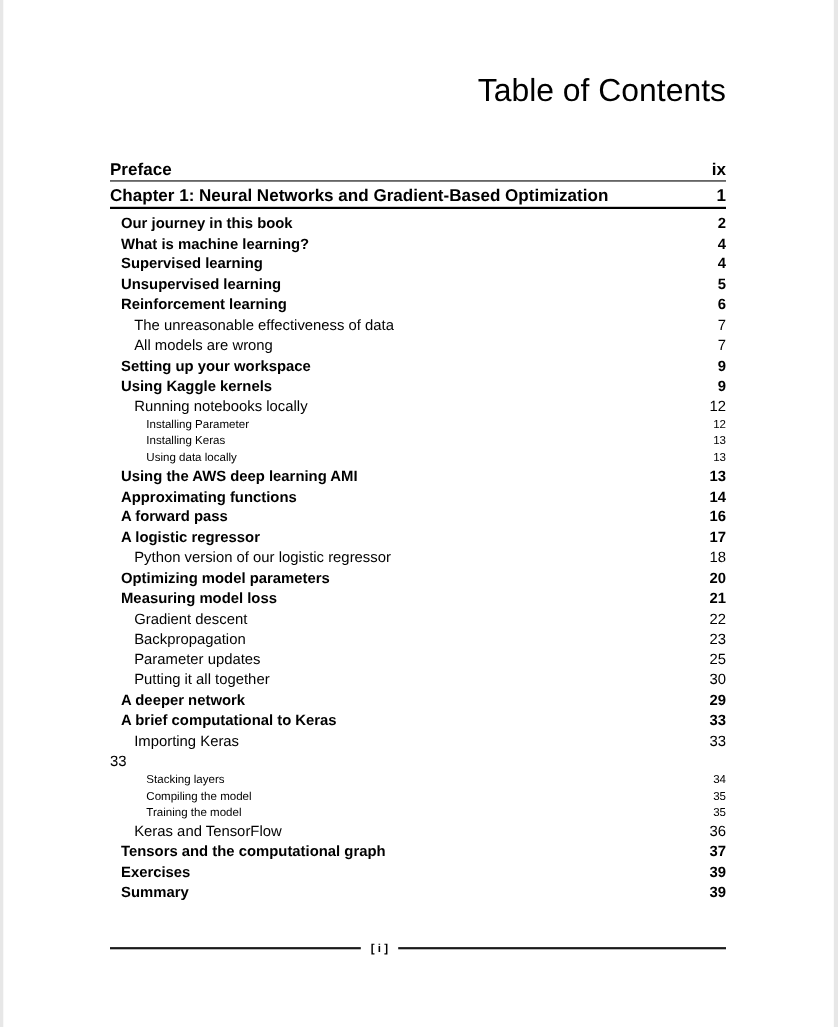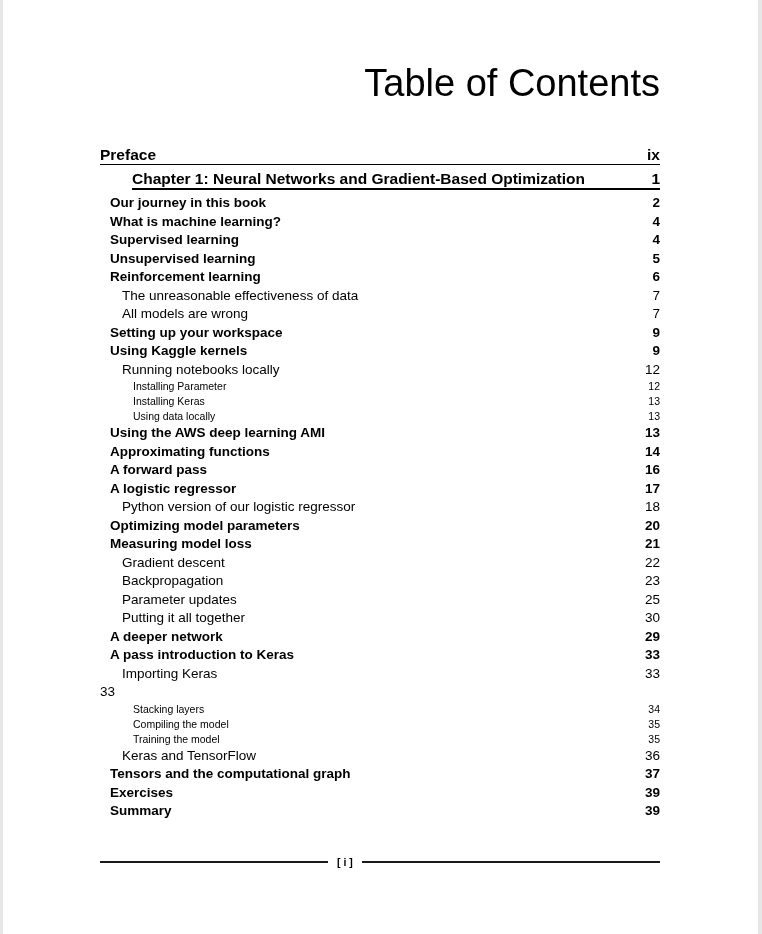--- a/index.html
+++ b/index.html
@@ -16,38 +16,38 @@
     overflow: hidden;
   }
   .content {
     position: absolute;
     left: 97px;
     width: 560px;
     top: 0;
   }
   .title {
     margin-top: 62px;
-    font-size: 38px;
+    font-size: 29px;
     line-height: 42px;
     text-align: right;
     letter-spacing: 0px;
     font-weight: 400;
   }
   .section-row {
     display: flex;
     justify-content: space-between;
     align-items: flex-end;
     font-weight: bold;
     font-size: 15.5px;
     line-height: 17px;
     padding-bottom: 1px;
     border-bottom: 2px solid #000;
   }
   .section-row.first { margin-top: 42px; border-bottom-width: 1.5px; }
-  .section-row.second { margin-top: 5px; margin-left: 32px; }
+  .section-row.second { margin-top: 5px; }
   .entries { margin-top: 4px; }
   .toc-row {
     display: flex;
     justify-content: space-between;
     align-items: flex-start;
   }
   .toc-row .lbl { white-space: nowrap; }
   .toc-row.lvl1 { font-weight: bold; font-size: 13.5px; line-height: 18.5px; }
   .toc-row.lvl1 .lbl { padding-left: 10px; }
   .toc-row.lvl2 { font-weight: 400; font-size: 13.5px; line-height: 18.5px; }
@@ -185,21 +185,21 @@
         </div>
         <div class="toc-row lvl2">
           <span class="lbl">Putting it all together</span>
           <span class="pg">30</span>
         </div>
         <div class="toc-row lvl1">
           <span class="lbl">A deeper network</span>
           <span class="pg">29</span>
         </div>
         <div class="toc-row lvl1">
-          <span class="lbl">A pass introduction to Keras</span>
+          <span class="lbl">A brief computational to Keras</span>
           <span class="pg">33</span>
         </div>
         <div class="toc-row lvl2">
           <span class="lbl">Importing Keras</span>
           <span class="pg">33</span>
         </div>
         <div class="toc-row lvl2">
           <span class="pg">33</span>
         </div>
         <div class="toc-row lvl3">

